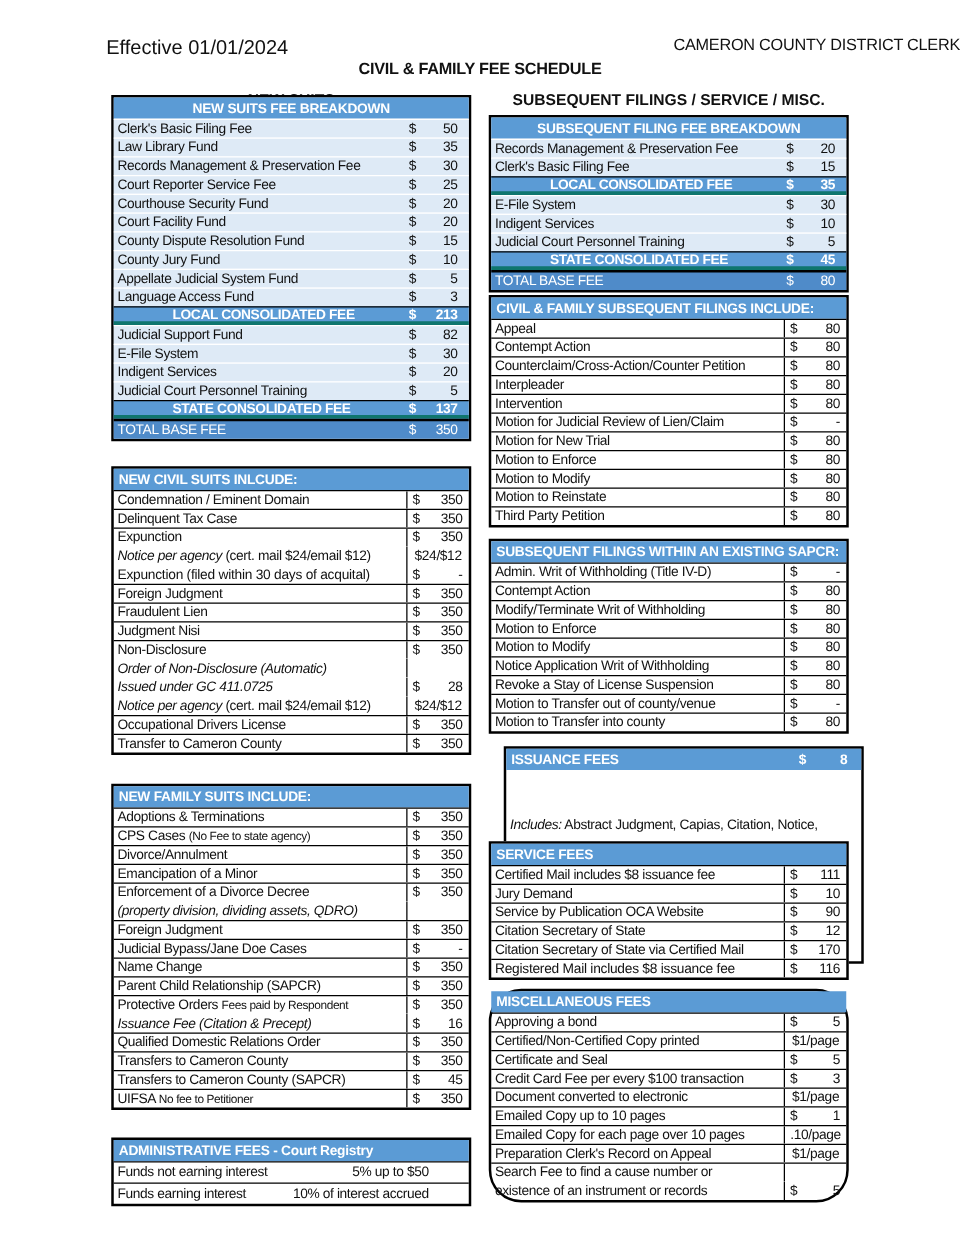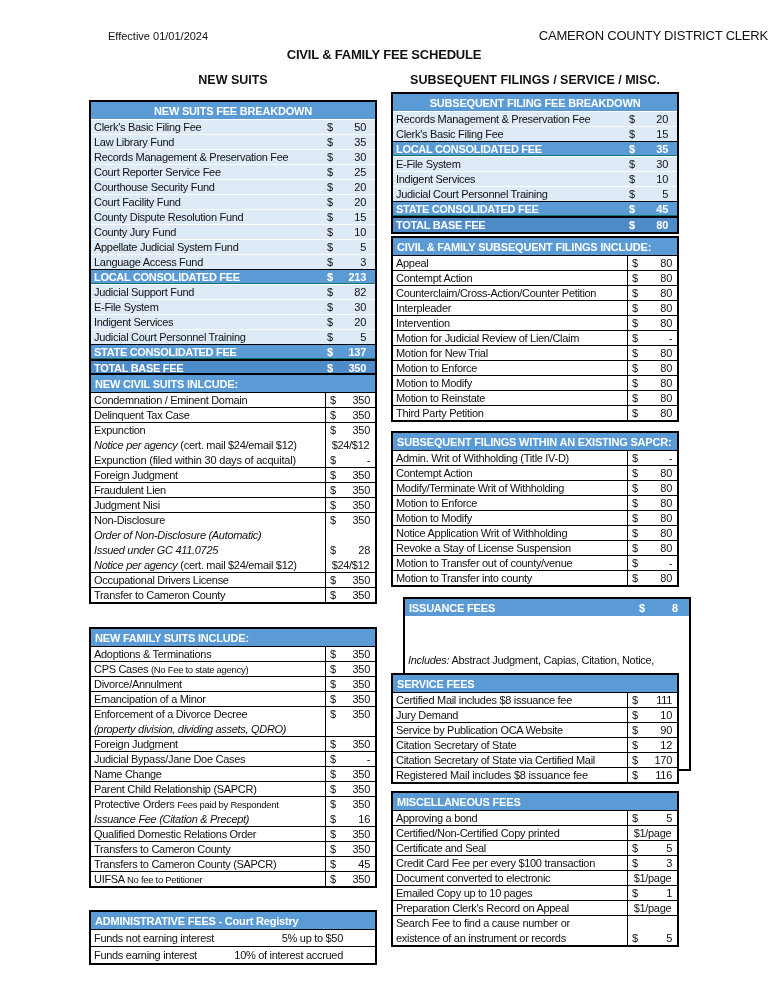--- a/index.html
+++ b/index.html
@@ -4,21 +4,21 @@
 <style>
   html,body{margin:0;padding:0;}
   *{box-sizing:border-box;}
   body{
     width:768px;height:994px;position:relative;background:#ffffff;
     font-family:"Liberation Sans", sans-serif;color:#111;
     -webkit-font-smoothing:antialiased;
   }
   #page{position:absolute;inset:0;}
   .static-text{position:absolute;white-space:nowrap;}
-  #effective{left:108px;top:30px;font-size:11px;}
+  #effective{left:85px;top:30px;font-size:16px;}
   #title1{left:0;top:28px;width:768px;text-align:right;font-weight:normal;font-size:13px;letter-spacing:-0.2px;}
   #title2{left:0;top:47px;width:768px;text-align:center;font-weight:bold;font-size:13px;letter-spacing:-0.2px;}
   #left-heading{left:89px;top:73px;width:288px;text-align:center;font-weight:bold;font-size:12.5px;}
   #right-heading{left:391px;top:73px;width:288px;text-align:center;font-weight:bold;font-size:12.5px;}
 
   .tbl{
     position:absolute;width:288px;border:2px solid #000;background:#fff;
     font-size:11px;letter-spacing:-0.3px;
   }
   .thead{
@@ -34,43 +34,43 @@
   .val{width:50px;height:100%;display:flex;justify-content:space-between;align-items:center;padding:0 5px 0 4px;flex:0 0 auto;}
   .val.full{justify-content:center;padding:0 2px;}
   
   .k-lines .row{border-top:1px solid #000;}
   .k-lines .row.nb{border-top:none;}
   .k-lines .val{border-left:1px solid #000;}
   
   .k-breakdown .row{border-top:1px solid #fff;}
   .k-breakdown .val{width:54px;padding:0 9px 0 6px;}
   .v-light{background:var(--light,#deeaf6);}
-  .v-subtotal{background:var(--blue,#5b9bd5);color:#fff;font-weight:bold;border-top:1px solid #000 !important;border-bottom:1px solid #0f766e;}
-  .v-total{background:var(--total,#4f8bc9);color:#fff;font-weight:bold;border-top:2px solid #000 !important;height:16px;}
+  .v-subtotal{background:var(--blue,#5b9bd5);color:#fff;font-weight:bold;border-top:1px solid #000 !important;border-bottom:3px solid #0f766e;padding-left:44px;}
+  .v-total{background:var(--total,#4f8bc9);color:#fff;font-weight:normal;border-top:2px solid #000 !important;height:16px;}
   
   .k-text .row{border-top:none;height:15px;margin-top:36px;}
   .k-text .row:first-of-type{margin-top:2px;}
   
   .k-kv .row{border-top:1px solid #000;height:17px;}
   .k-kv .val{width:auto;border-left:none;padding:0 32px 0 0;font-weight:normal;}
   .it{font-style:italic;}
   .sm{font-size:9.5px;text-align:center;}
   .md{font-size:11px;letter-spacing:-0.2px;}
 </style>
 </head>
 <body>
 
 <div id="page">
   <div id="effective" class="static-text">Effective 01/01/2024</div>
   <div id="title1" class="static-text">CAMERON COUNTY DISTRICT CLERK</div>
   <div id="title2" class="static-text">CIVIL &amp; FAMILY FEE SCHEDULE</div>
   <div id="left-heading" class="static-text">NEW SUITS</div>
   <div id="right-heading" class="static-text">SUBSEQUENT FILINGS / SERVICE / MISC.</div>
 
-<div class="tbl k-breakdown" style="left: 89px; top: 100px;">
+<div class="tbl k-breakdown" style="left: 89px; top: 76px;">
       <div class="thead center">
         <span class="hlabel">NEW SUITS FEE BREAKDOWN</span>
       </div>
       <div class="row v-light">
         <span class="label"><span>Clerk's Basic Filing Fee</span></span>
         <span class="val">
           <span class="cur">$</span>
           <span class="amt">50</span>
         </span>
       </div>
@@ -677,21 +677,21 @@
         </span>
       </div>
       <div class="row">
         <span class="label"><span class="md">Registered Mail includes $8 issuance fee</span></span>
         <span class="val">
           <span class="cur">$</span>
           <span class="amt">116</span>
         </span>
       </div>
     </div>
-    <div class="tbl k-lines" style="left: 391px; top: 791px;">
+    <div class="tbl k-lines" style="left: 391px; top: 791px; border-radius: 26px;">
       <div class="thead">
         <span class="hlabel">MISCELLANEOUS FEES</span>
       </div>
       <div class="row">
         <span class="label"><span>Approving a bond</span></span>
         <span class="val">
           <span class="cur">$</span>
           <span class="amt">5</span>
         </span>
       </div>
@@ -716,20 +716,24 @@
       <div class="row">
         <span class="label"><span>Document converted to electronic</span></span>
         <span class="val full">$1/page</span>
       </div>
       <div class="row">
         <span class="label"><span>Emailed Copy up to 10 pages</span></span>
         <span class="val">
           <span class="cur">$</span>
           <span class="amt">1</span>
         </span>
+      </div>
+      <div class="row">
+        <span class="label"><span>Emailed Copy for each page over 10 pages</span></span>
+        <span class="val full">.10/page</span>
       </div>
       <div class="row">
         <span class="label"><span>Preparation Clerk's Record on Appeal</span></span>
         <span class="val full">$1/page</span>
       </div>
       <div class="row">
         <span class="label"><span>Search Fee to find a cause number or</span></span>
         <span class="val"></span>
       </div>
       <div class="row nb">

